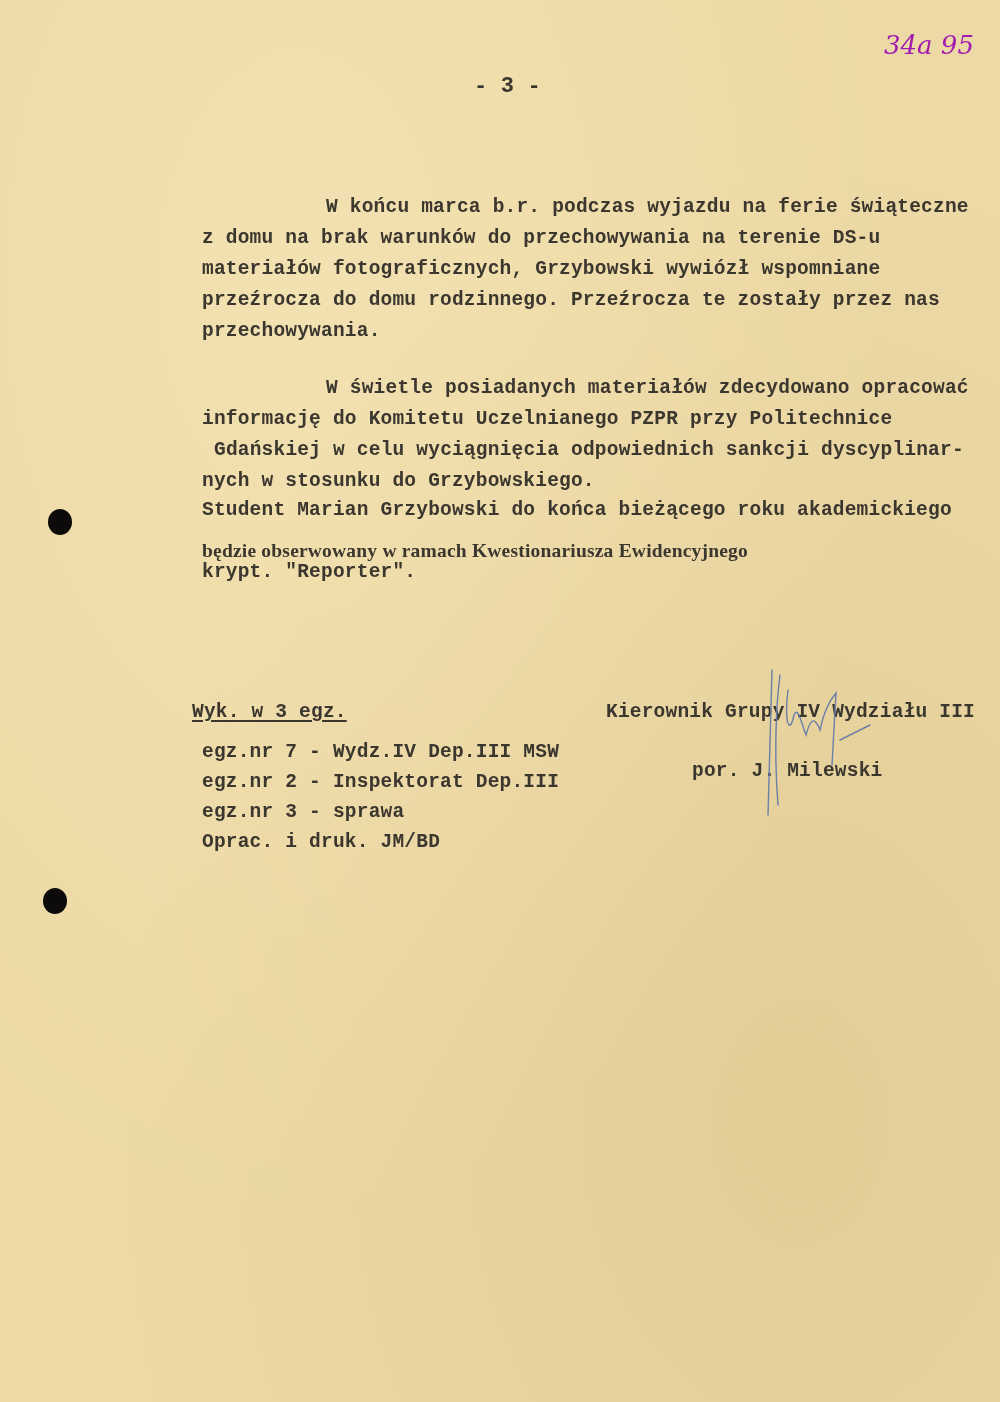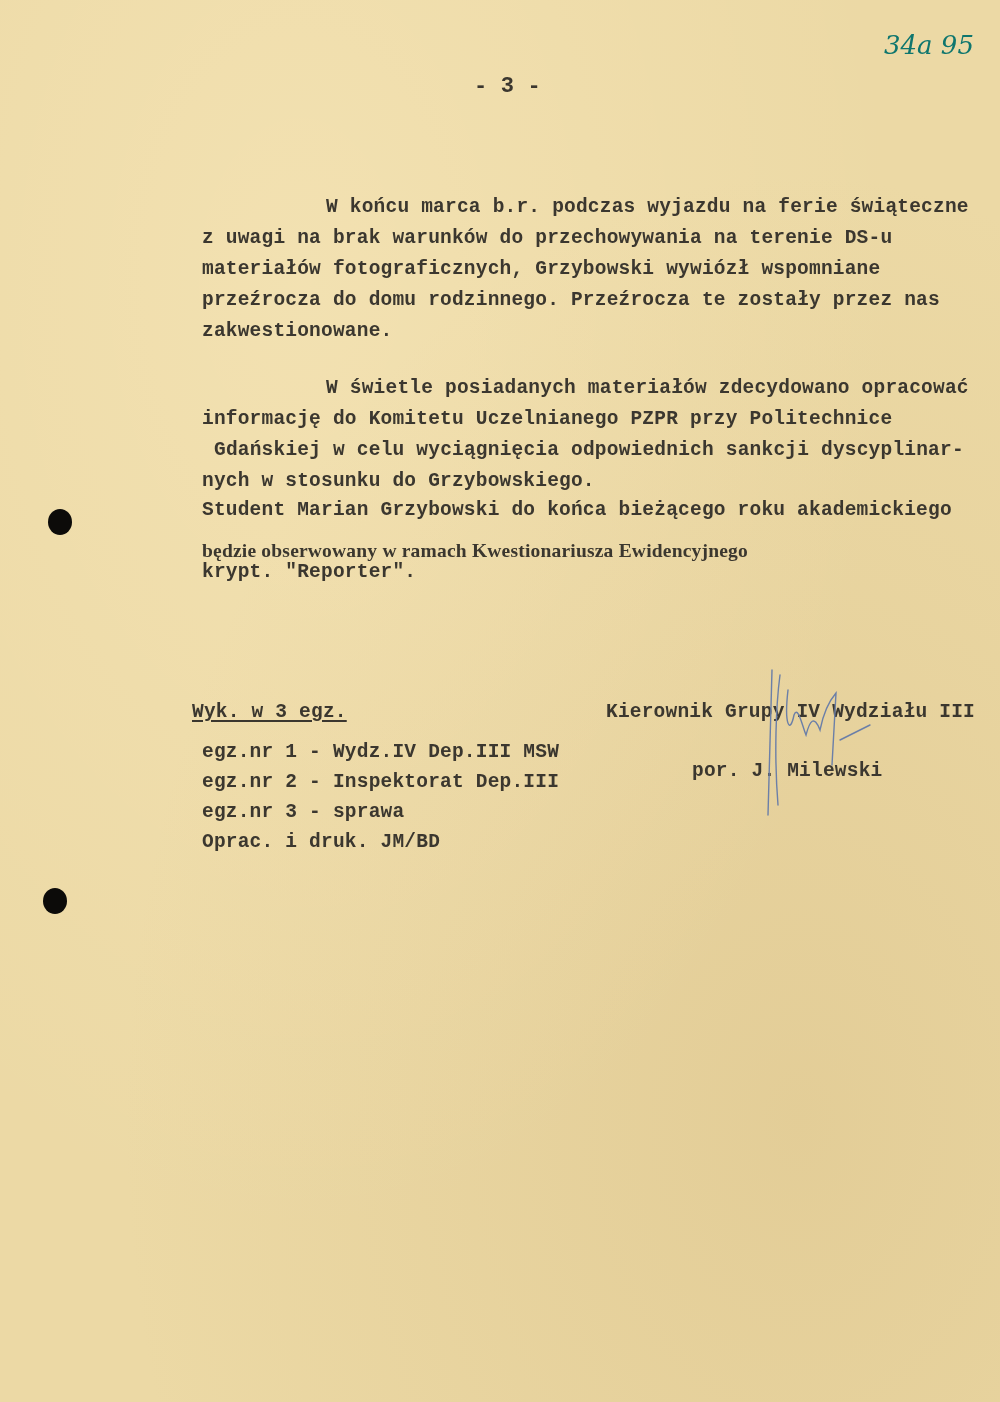--- a/index.html
+++ b/index.html
@@ -14,55 +14,55 @@
     }
     .line {
       position: absolute; white-space: pre;
       font-size: 19.5px; letter-spacing: 0.2px; font-weight: bold;
       color: #3b372f;
     }
     .page-num { left: 474px; top: 74px; font-size: 22px; }
     .annot {
       position: absolute; left: 884px; top: 30px;
       font-family: "DejaVu Serif", serif; font-size: 26px; font-style: italic;
-      color: #0f766e;
+      color: #a21caf;
     }
     .punch {
       position: absolute; width: 24px; height: 26px; border-radius: 50%;
       background: #0c0b09;
     }
     .underline { text-decoration: underline; text-decoration-thickness: 2px; text-underline-offset: 3px; }
     .sig {
       position: absolute; left: 750px; top: 665px; width: 140px; height: 160px;
     }
   </style>
 </head>
 <body>
 
 <div>
 
   <div class="line page-num">- 3 -</div>
   <div class="annot">34a 95</div>
 
   <div class="line" style="left:326px; top:196px;">W końcu marca b.r. podczas wyjazdu na ferie świąteczne</div>
-  <div class="line" style="left:202px; top:227px;">z uwagi na brak warunków do przechowywania na terenie DS-u</div>
+  <div class="line" style="left:202px; top:227px;">z domu na brak warunków do przechowywania na terenie DS-u</div>
   <div class="line" style="left:202px; top:258px;text-align:center;">materiałów fotograficznych, Grzybowski wywiózł wspomniane</div>
   <div class="line" style="left:202px; top:289px;text-align:right;">przeźrocza do domu rodzinnego. Przeźrocza te zostały przez nas</div>
-  <div class="line" style="left:202px; top:320px;">zakwestionowane.</div>
+  <div class="line" style="left:202px; top:320px;">przechowywania.</div>
 
   <div class="line" style="left:326px; top:377px;">W świetle posiadanych materiałów zdecydowano opracować</div>
   <div class="line" style="left:202px; top:408px;">informację do Komitetu Uczelnianego PZPR przy Politechnice</div>
   <div class="line" style="left:202px; top:439px;margin-left:12px;">Gdańskiej w celu wyciągnięcia odpowiednich sankcji dyscyplinar-</div>
   <div class="line" style="left:202px; top:470px;">nych w stosunku do Grzybowskiego.</div>
   <div class="line" style="left:202px; top:499px;">Student Marian Grzybowski do końca bieżącego roku akademickiego</div>
   <div class="line" style="left:202px; top:540px;font-family:Liberation Serif, serif;">będzie obserwowany w ramach Kwestionariusza Ewidencyjnego</div>
   <div class="line" style="left:202px; top:561px;">krypt. "Reporter".</div>
 
   <div class="line underline" style="left:192px; top:701px;">Wyk. w 3 egz.</div>
-  <div class="line" style="left:202px; top:741px;">egz.nr 1 - Wydz.IV Dep.III MSW</div>
+  <div class="line" style="left:202px; top:741px;">egz.nr 7 - Wydz.IV Dep.III MSW</div>
   <div class="line" style="left:202px; top:771px;">egz.nr 2 - Inspektorat Dep.III</div>
   <div class="line" style="left:202px; top:801px;">egz.nr 3 - sprawa</div>
   <div class="line" style="left:202px; top:831px;text-align:right;">Oprac. i druk. JM/BD</div>
 
   <div class="line" style="left:606px; top:701px;">Kierownik Grupy IV Wydziału III</div>
   <div class="line" style="left:692px; top:760px;">por. J. Milewski</div>
 
   <svg class="sig" viewBox="0 0 140 160">
     <path d="M22 5 L18 150 M30 10 C26 40 24 90 28 140 M38 25 C34 60 40 70 44 50 C48 40 52 60 56 70 C60 55 64 50 70 65 C74 45 80 35 86 28 L82 100 M90 75 L120 60" fill="none" stroke="#6b7fa8" stroke-width="1.4" stroke-linecap="round"></path>
   </svg>

